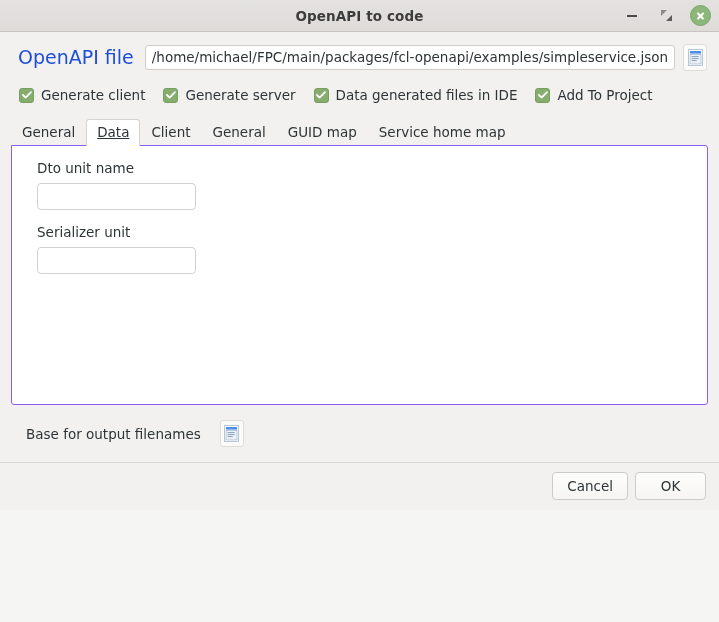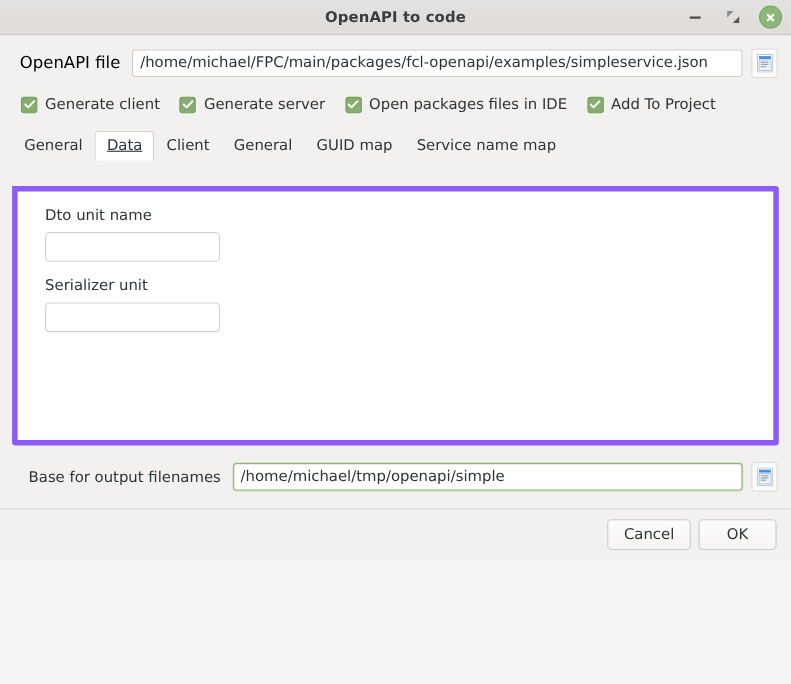--- a/index.html
+++ b/index.html
@@ -129,22 +129,22 @@
   }
 
   
   .file-row {
     display: flex;
     align-items: center;
     padding: 10px 12px 0 18px;
     height: 30px;
   }
   .file-label {
-    font-size: 15px;
-    color: #000000;
+    font-size: 19px;
+    color: #1d4ed8;
     margin-right: 11px;
     white-space: nowrap;
   }
   .text-input {
     flex: 1;
     height: 25px;
     line-height: 25px;
     background: #ffffff;
     border: 1px solid #cfcdc9;
     border-radius: 3px;
@@ -234,27 +234,26 @@
   .tab.active {
     background: #ffffff;
     border-color: #d6d4d0;
     margin-bottom: -1px;
     padding-bottom: 6px;
     text-decoration: underline;
   }
   .tab-page {
     flex: 1;
     background: #ffffff;
-    border: 5px solid #8b5cf6;
+    border: 1px solid #8b5cf6;
     border-radius: 0 3px 3px 3px;
     min-height: 0;
     padding: 14px 0 0 25px;
     box-sizing: border-box;
     overflow: hidden;
-    margin-top: 24px;
   }
   .field-group { margin-bottom: 3px; }
   .field-label {
     font-size: 13.5px;
     color: #2e3436;
     margin-bottom: 7px;
     display: block;
   }
   .small-input {
     width: 159px;
@@ -368,56 +367,55 @@
             </svg>
         </span>
         <span class="chk-label">Generate server</span>
       </div>
       <div class="chk-item">
         <span class="chk-box">
           <svg width="10" height="8" viewBox="0 0 10 8">
               <path d="M1 4 L3.6 6.6 L9 1.1" stroke="#ffffff" stroke-width="1.8" fill="none" stroke-linecap="round" stroke-linejoin="round"></path>
             </svg>
         </span>
-        <span class="chk-label">Open packages files in IDE</span>
+        <span class="chk-label">Data generated files in IDE</span>
       </div>
       <div class="chk-item">
         <span class="chk-box">
           <svg width="10" height="8" viewBox="0 0 10 8">
               <path d="M1 4 L3.6 6.6 L9 1.1" stroke="#ffffff" stroke-width="1.8" fill="none" stroke-linecap="round" stroke-linejoin="round"></path>
             </svg>
         </span>
         <span class="chk-label">Add To Project</span>
       </div>
     </div>
 
     <div class="notebook">
       <div class="tabstrip">
         <div class="tab">General</div>
         <div class="tab active">Data</div>
         <div class="tab">Client</div>
         <div class="tab">General</div>
         <div class="tab">GUID map</div>
-        <div class="tab">Service name map</div>
+        <div class="tab">Service home map</div>
       </div>
       <div class="tab-page">
         <div class="field-group">
           <span class="field-label">Dto unit name</span>
           <input class="small-input" type="text" value="" style="">
         </div>
         <div class="field-group">
           <span class="field-label">Serializer unit</span>
           <input class="small-input" type="text" value="" style="">
         </div>
       </div>
     </div>
 
     <div class="base-row">
       <span class="base-label">Base for output filenames</span>
-      <input class="text-input input-focused" type="text" value="/home/michael/tmp/openapi/simple" style="">
       <div class="browse-btn">
         <svg width="15" height="17" viewBox="0 0 15 17">
           <rect x="0.5" y="0.5" width="14" height="16" fill="#ffffff" stroke="#b9c6d8"></rect>
           <rect x="2" y="2" width="11" height="2.6" fill="#4a90e2"></rect>
           <rect x="2" y="5.4" width="11" height="9.6" fill="#eef2f6" stroke="#9fb5cf" stroke-width="0.7"></rect>
           <rect x="3.6" y="7" width="7" height="1.1" fill="#8fa8bf"></rect>
           <rect x="3.6" y="9" width="7" height="1.1" fill="#8fa8bf"></rect>
           <rect x="3.6" y="11" width="5" height="1.1" fill="#8fa8bf"></rect>
         </svg>
       </div>

